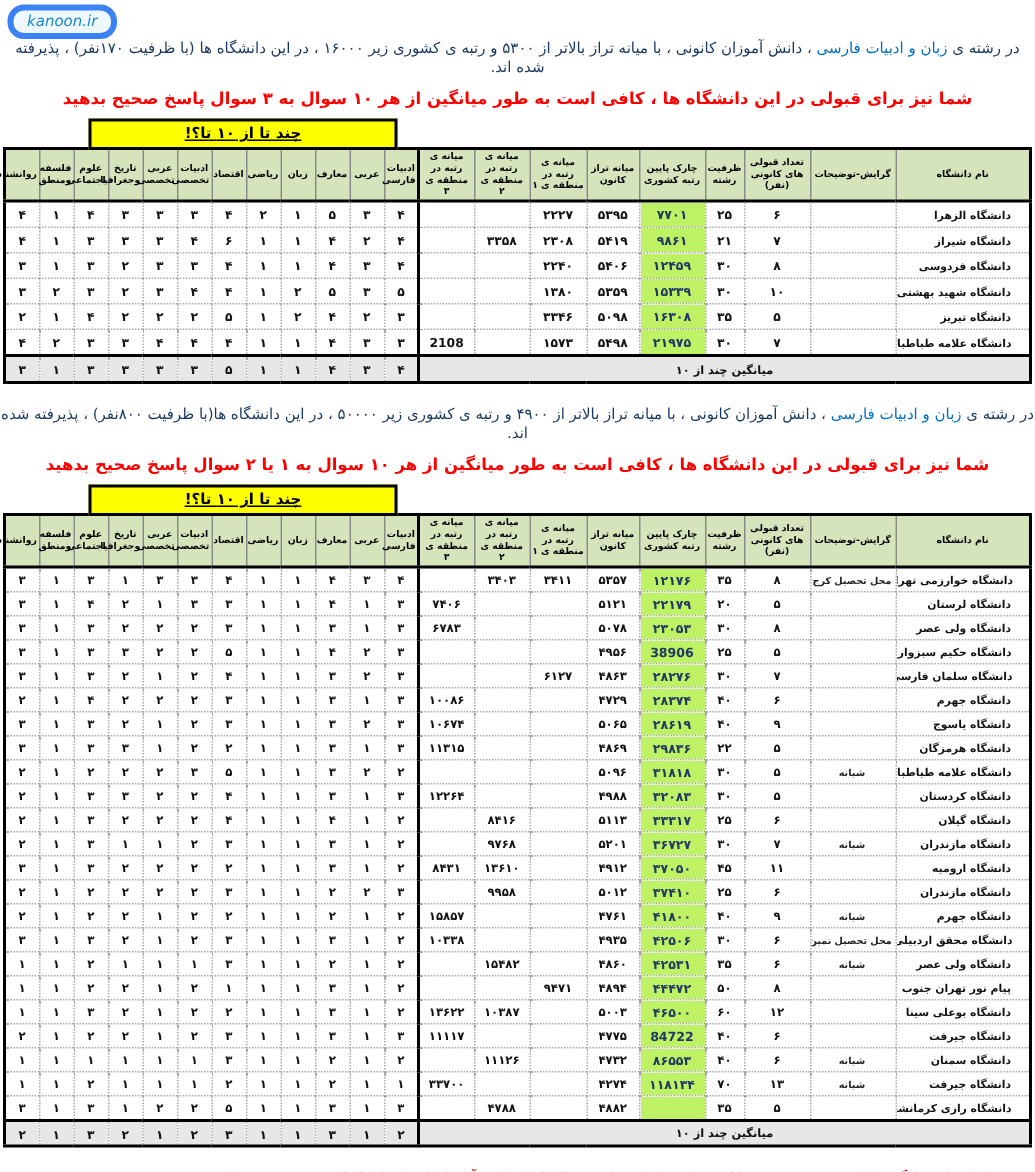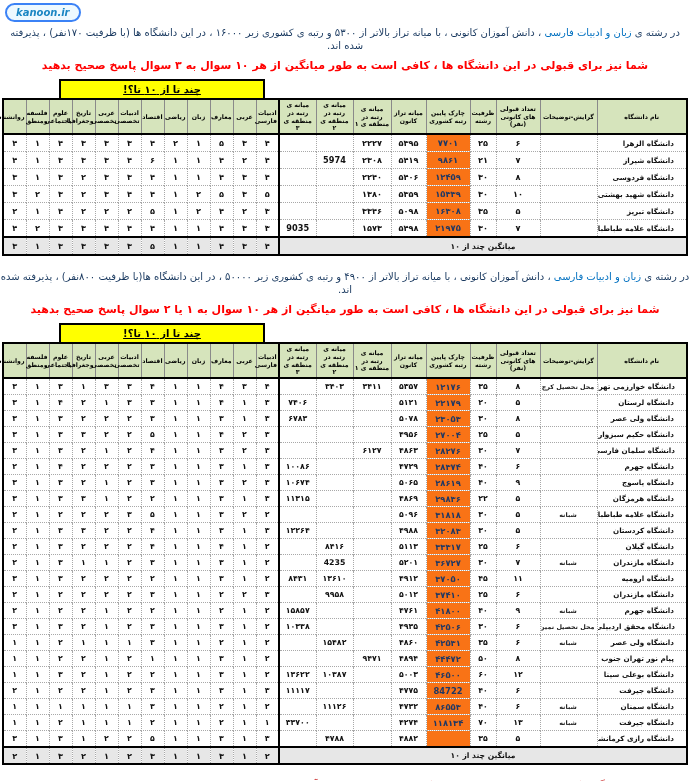--- a/index.html
+++ b/index.html
@@ -1,40 +1,40 @@
 <!DOCTYPE html>
 <html lang="fa" dir="rtl"><head>
 <meta charset="utf-8">
 <style>
   html,body{margin:0;padding:0;background:#fff;}
   body{font-family:"DejaVu Sans", sans-serif;}
   .page{position:relative;width:690px;height:781px;background:#fff;direction:rtl;overflow:hidden;}
-  .logo{position:absolute;top:3px;left:5px;direction:ltr;background:#eef9ff;border:2px solid #3b82f6;
-        border-radius:11px;padding:2px 9px;font-size:10px;font-weight:bold;font-style:italic;color:#1b86c3;}
+  .logo{position:absolute;top:3px;left:5px;direction:ltr;background:#eef9ff;border:4px solid #3b82f6;
+        border-radius:11px;padding:2px 9px;font-size:10px;font-weight:normal;font-style:italic;color:#1b86c3;}
   .intro{padding-top:26px;text-align:center;font-size:10px;font-weight:normal;color:#17375e;line-height:1.3;}
   .intro .hl{color:#0070c0;}
   .intro2{padding-top:14px;}
   .advice{margin-top:7px;text-align:center;font-size:11px;font-weight:bold;color:#ff0000;}
   .banner{margin:7px 425px -2px 0;width:202px;background:#ffff00;border:2px solid #000;
           text-align:center;font-size:10px;font-weight:bold;color:#000;padding:3px 0;position:relative;z-index:2;text-decoration:underline;}
   table{border-collapse:collapse;table-layout:fixed;width:686px;margin:0 2px;direction:rtl;position:relative;z-index:1;}
   table{border:2px solid #000;}
   col{width:23px;}
   col:nth-child(1){width:90px;} col:nth-child(2){width:57px;} col:nth-child(3){width:44px;}
   col:nth-child(4){width:26px;} col:nth-child(5){width:44px;} col:nth-child(6){width:35px;}
   col:nth-child(7){width:38px;} col:nth-child(8){width:37px;} col:nth-child(9){width:37px;}
   th{background:#d6e4bc;border:1px solid #8a8a8a;border-bottom:2px solid #000;font-size:6.2px;
      font-weight:bold;color:#000;padding:1px;height:26px;text-align:center;vertical-align:middle;line-height:1.25;}
   td{border:1px dotted #a8a8a8;font-size:7.8px;font-weight:bold;color:#111;text-align:center;
      vertical-align:middle;padding:0 1px;overflow:hidden;white-space:nowrap;}
   .t1 td{height:16px;font-size:8.2px;}
   .t2 td{height:15px;}
   td.nm{text-align:right;font-size:7.2px;padding-right:12px;}
   td.nt{font-size:6.4px;padding-right:2px;color:#222;}
-  td.q{background:#f97316;color:#1f3864;font-size:8.4px;}
+  td.q{background:#bef264;color:#1f3864;font-size:8.4px;}
   td.lf,th.lf{border-right:2px solid #000;}
   tr.avg td{background:#e7e7e7;border-top:2px solid #000;border-bottom:2px solid #000;font-size:8.2px;}
   tr.avg td.albl{font-size:7.6px;}
   .footer{margin-top:14px;text-align:right;padding:0 3px;}
   .f1{color:#c00000;font-size:8.4px;font-weight:bold;}
 </style>
 </head>
 <body>
 
 <div class="page">
@@ -118,21 +118,21 @@
             <td>۴</td>
           </tr>
           <tr>
             <td class="nm">دانشگاه شیراز</td>
             <td class="nt"></td>
             <td>۷</td>
             <td>۲۱</td>
             <td class="q">۹۸۶۱</td>
             <td>۵۴۱۹</td>
             <td>۲۳۰۸</td>
-            <td>5974</td>
+            <td>۳۳۵۸</td>
             <td></td>
             <td class="lf">۴</td>
             <td>۲</td>
             <td>۴</td>
             <td>۱</td>
             <td>۱</td>
             <td>۶</td>
             <td>۴</td>
             <td>۳</td>
             <td>۳</td>
@@ -211,21 +211,21 @@
           </tr>
           <tr>
             <td class="nm">دانشگاه علامه طباطبایی</td>
             <td class="nt"></td>
             <td>۷</td>
             <td>۳۰</td>
             <td class="q">۲۱۹۷۵</td>
             <td>۵۴۹۸</td>
             <td>۱۵۷۳</td>
             <td></td>
-            <td>9035</td>
+            <td>2108</td>
             <td class="lf">۳</td>
             <td>۳</td>
             <td>۴</td>
             <td>۱</td>
             <td>۱</td>
             <td>۴</td>
             <td>۴</td>
             <td>۴</td>
             <td>۳</td>
             <td>۳</td>
@@ -372,21 +372,21 @@
             <td>۲</td>
             <td>۳</td>
             <td>۱</td>
             <td>۳</td>
           </tr>
           <tr>
             <td class="nm">دانشگاه حکیم سبزواری</td>
             <td class="nt"></td>
             <td>۵</td>
             <td>۲۵</td>
-            <td class="q">۲۷۰۰۴</td>
+            <td class="q">38906</td>
             <td>۴۹۵۶</td>
             <td></td>
             <td></td>
             <td></td>
             <td class="lf">۳</td>
             <td>۲</td>
             <td>۴</td>
             <td>۱</td>
             <td>۱</td>
             <td>۵</td>
@@ -559,21 +559,21 @@
             <td>۲</td>
           </tr>
           <tr>
             <td class="nm">دانشگاه مازندران</td>
             <td class="nt">شبانه</td>
             <td>۷</td>
             <td>۳۰</td>
             <td class="q">۳۶۷۲۷</td>
             <td>۵۲۰۱</td>
             <td></td>
-            <td>4235</td>
+            <td>۹۷۶۸</td>
             <td></td>
             <td class="lf">۲</td>
             <td>۱</td>
             <td>۳</td>
             <td>۱</td>
             <td>۱</td>
             <td>۳</td>
             <td>۲</td>
             <td>۱</td>
             <td>۱</td>

